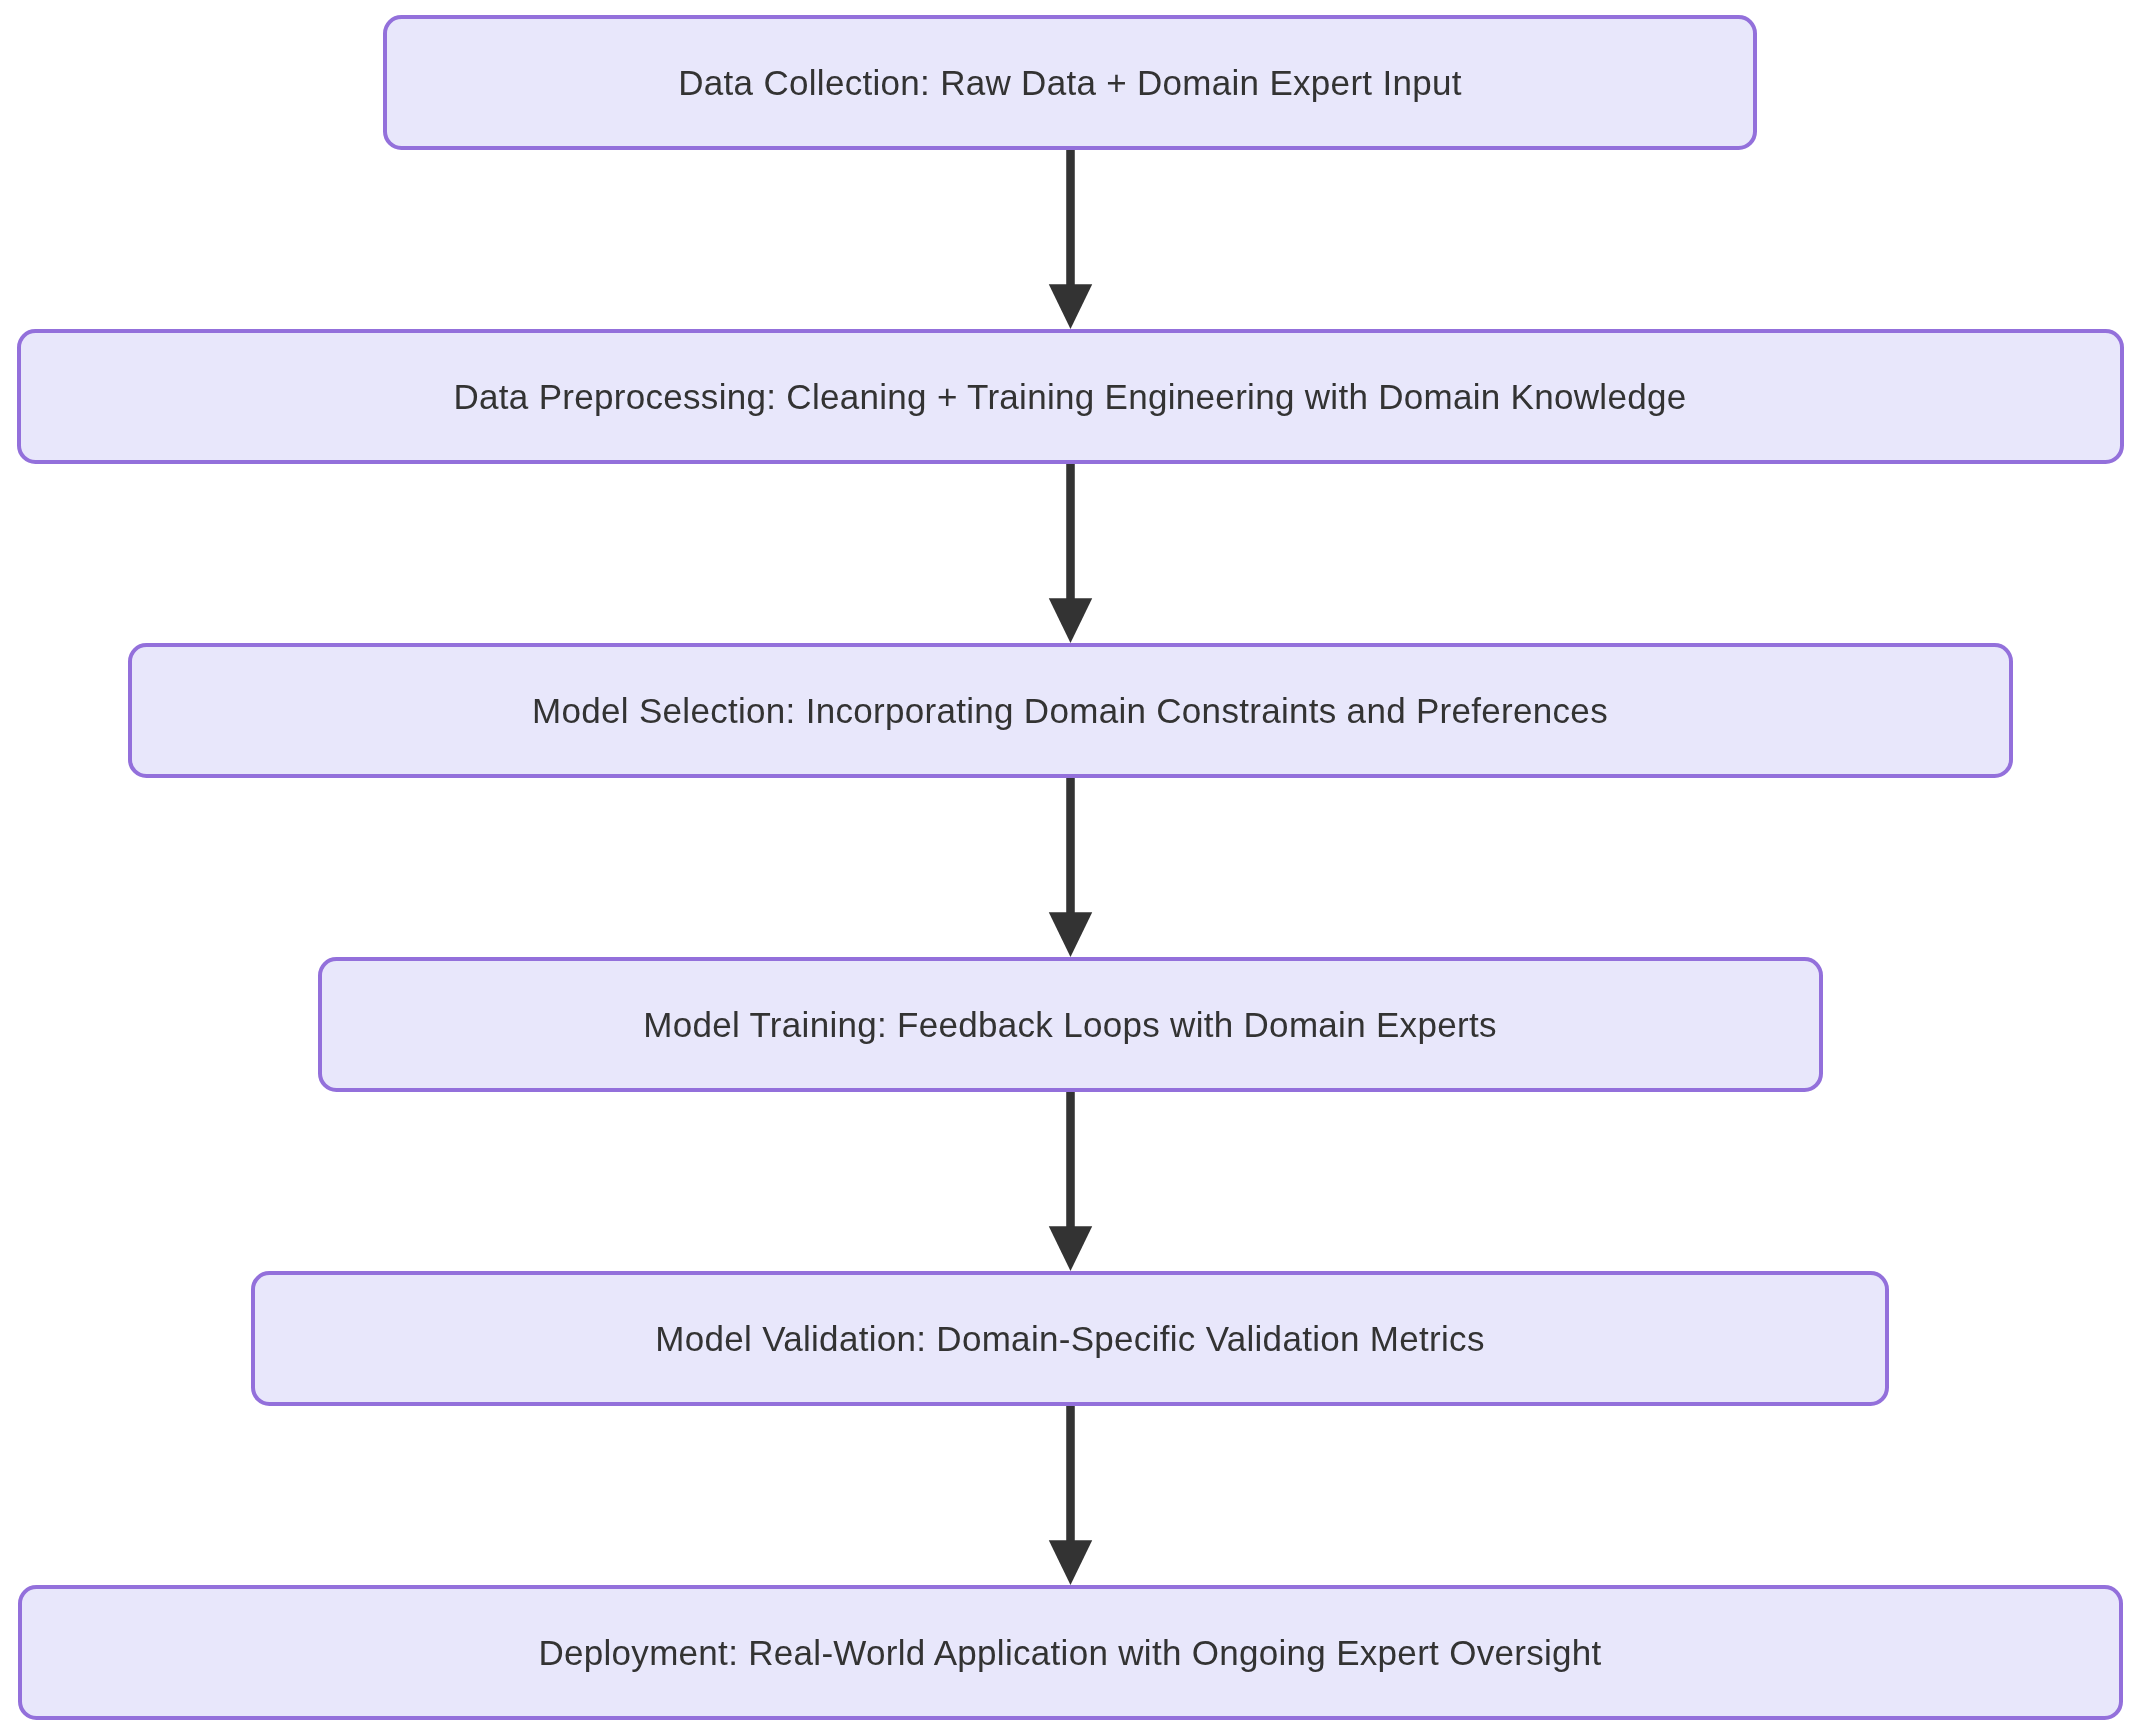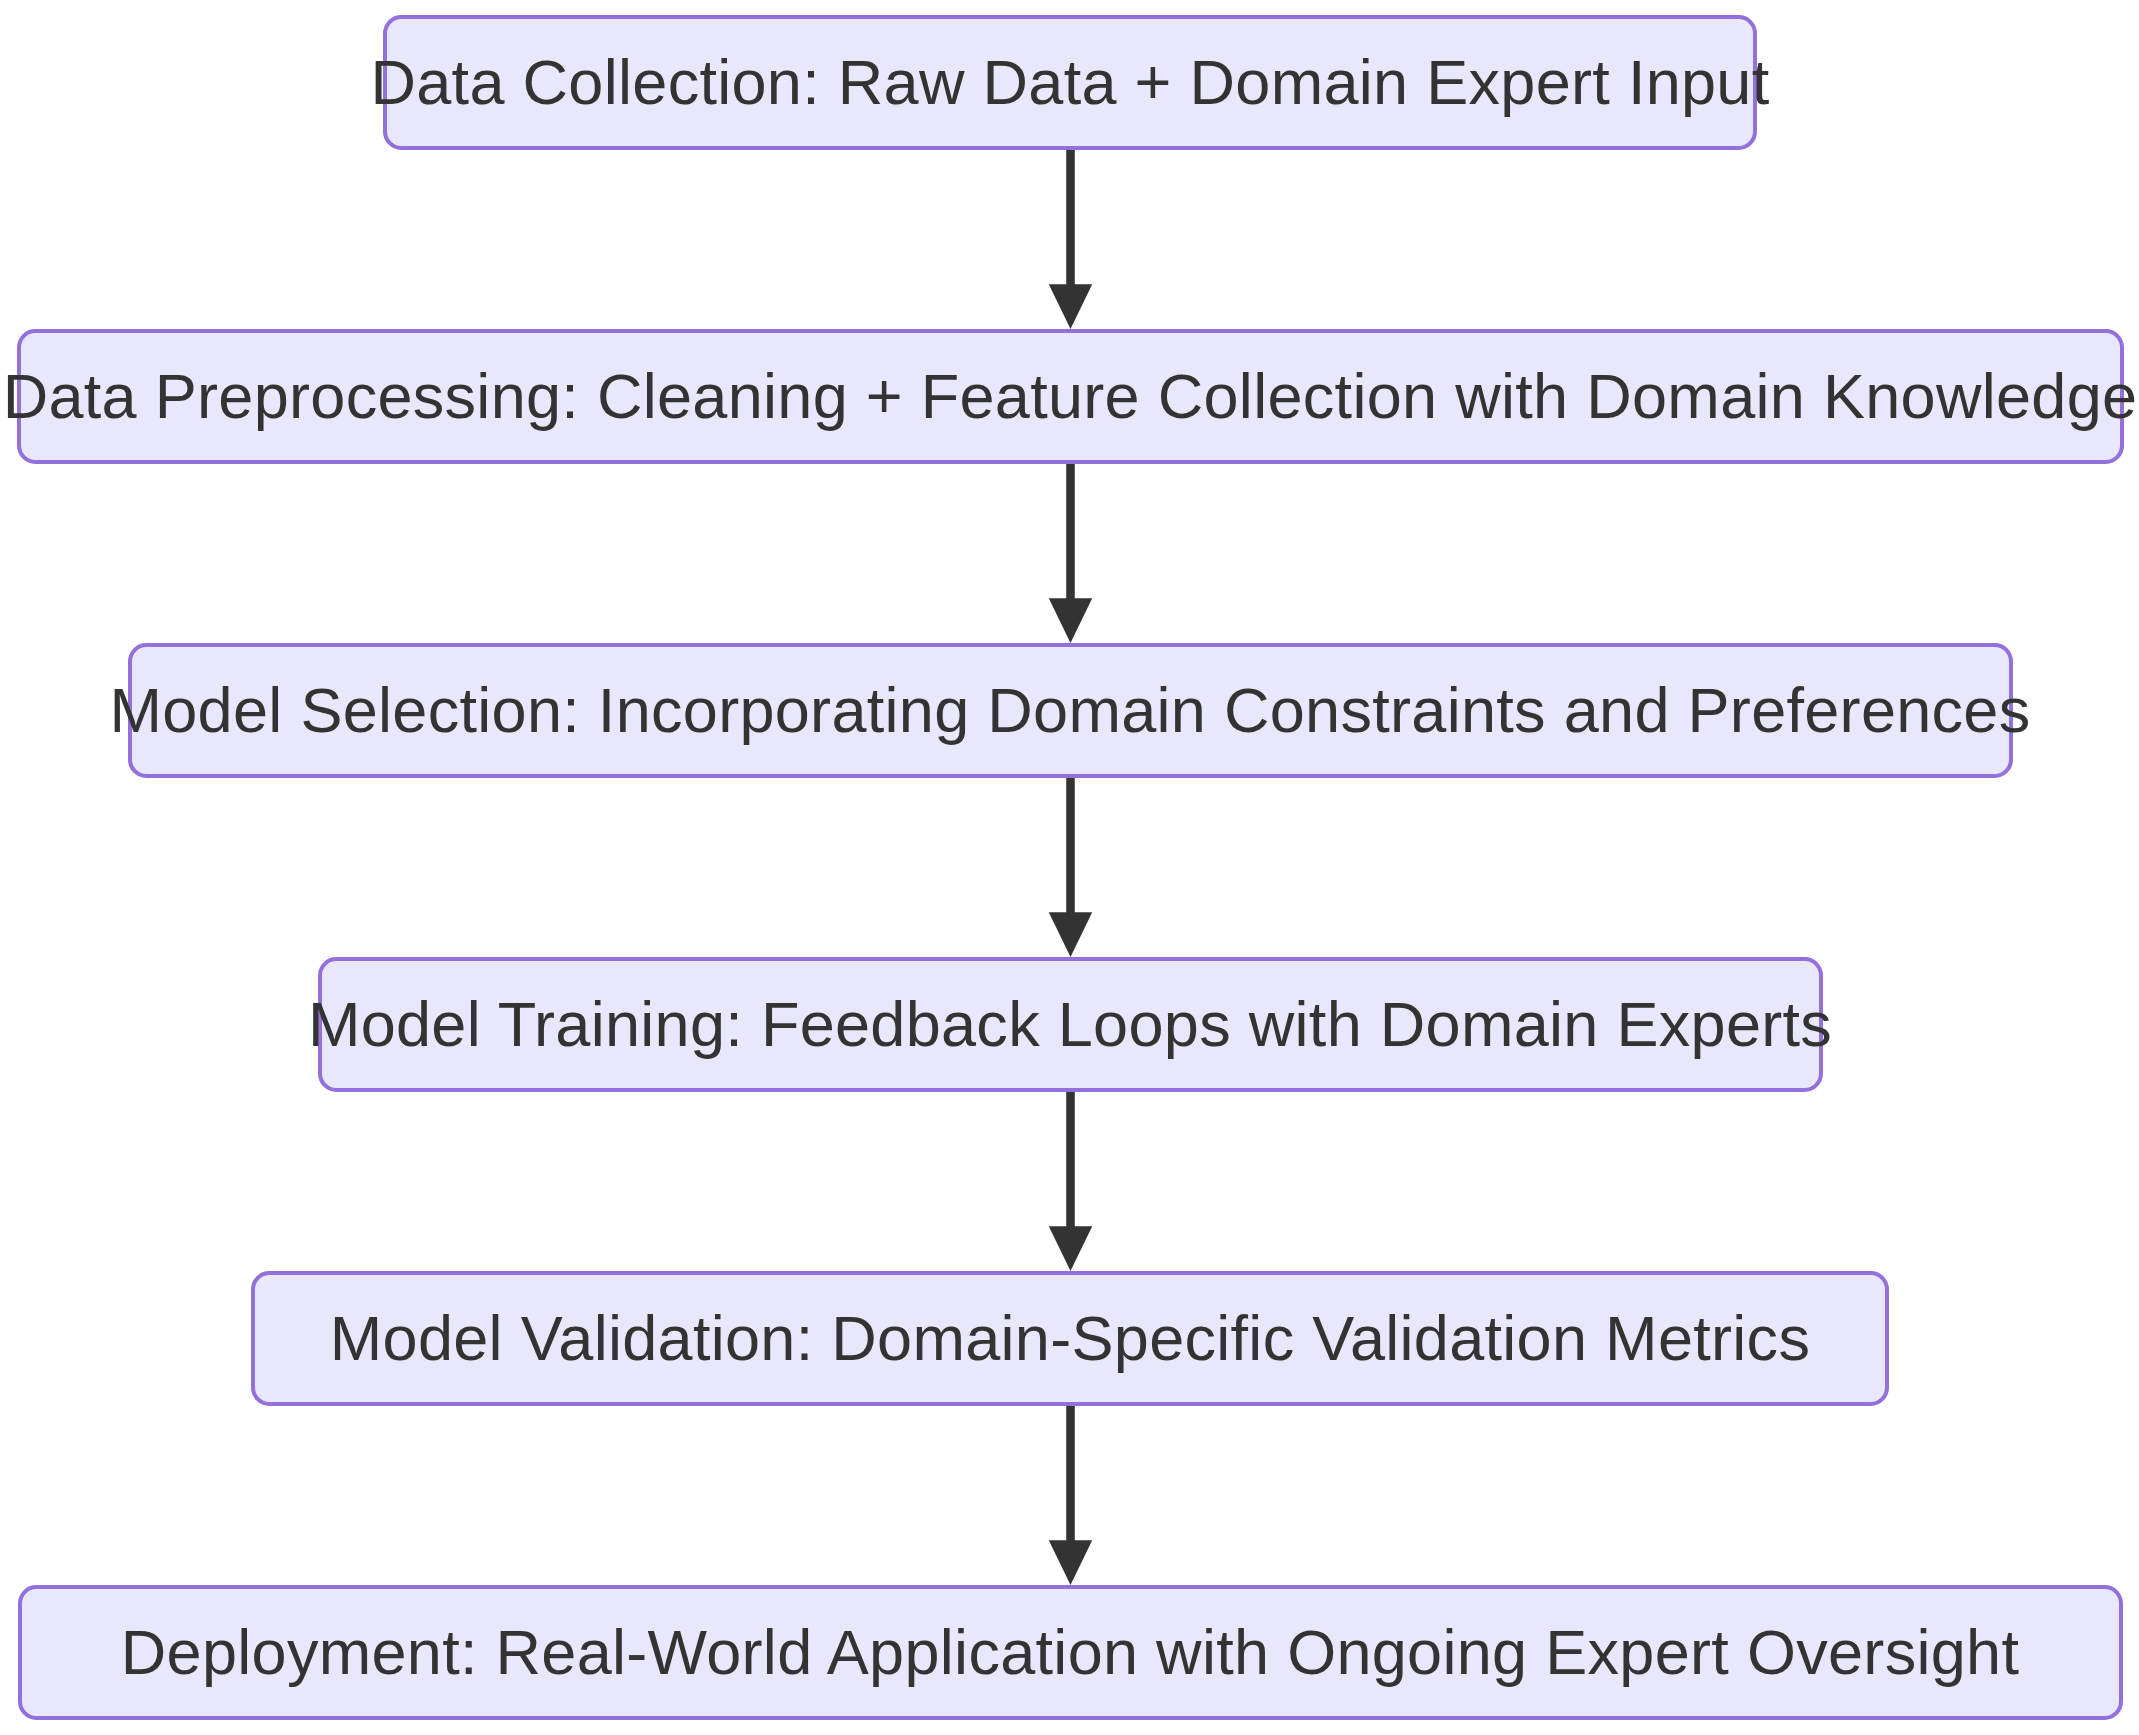--- a/index.html
+++ b/index.html
@@ -26,21 +26,21 @@
     height:135px;
     background:var(--node-fill);
     border:4px solid var(--node-border);
     border-radius:18.4px;
     display:flex;align-items:center;justify-content:center;
     flex:0 0 auto;
     box-shadow:0 0 0 0 transparent;
   }
   .node span{
     color:var(--node-text);
-    font-size:63px;
+    font-size:35px;
     letter-spacing:0.3px;
     white-space:nowrap;
     line-height:1;
     padding:0 26px;
   }
   .n1{width:1374px}
   .n2{width:2107px}
   .n3{width:1885px}
   .n4{width:1505px}
   .n5{width:1638px}
@@ -61,21 +61,21 @@
   <div class="node n1">
     <span>Data Collection: Raw Data + Domain Expert Input</span>
   </div>
 
   <svg class="arrow" width="53" height="179" viewBox="0 0 80 272" aria-hidden="true">
     <line x1="40" y1="0" x2="40" y2="210"></line>
     <polygon points="7,204 73,204 40,272"></polygon>
   </svg>
 
   <div class="node n2">
-    <span>Data Preprocessing: Cleaning + Feature Collection with Domain Knowledge</span>
+    <span>Data Preprocessing: Cleaning + Training Engineering with Domain Knowledge</span>
   </div>
 
   <svg class="arrow" width="53" height="179" viewBox="0 0 80 272" aria-hidden="true">
     <line x1="40" y1="0" x2="40" y2="210"></line>
     <polygon points="7,204 73,204 40,272"></polygon>
   </svg>
 
   <div class="node n3">
     <span>Model Selection: Incorporating Domain Constraints and Preferences</span>
   </div>

